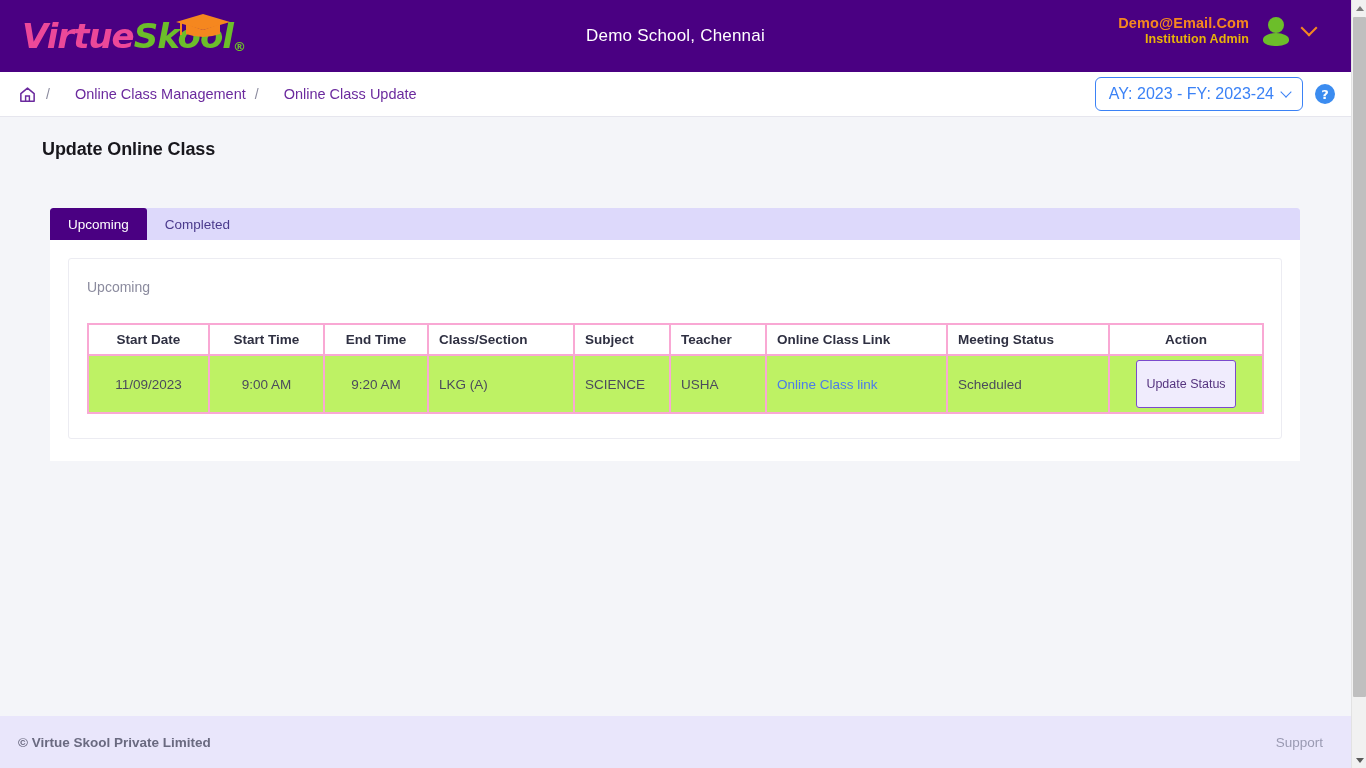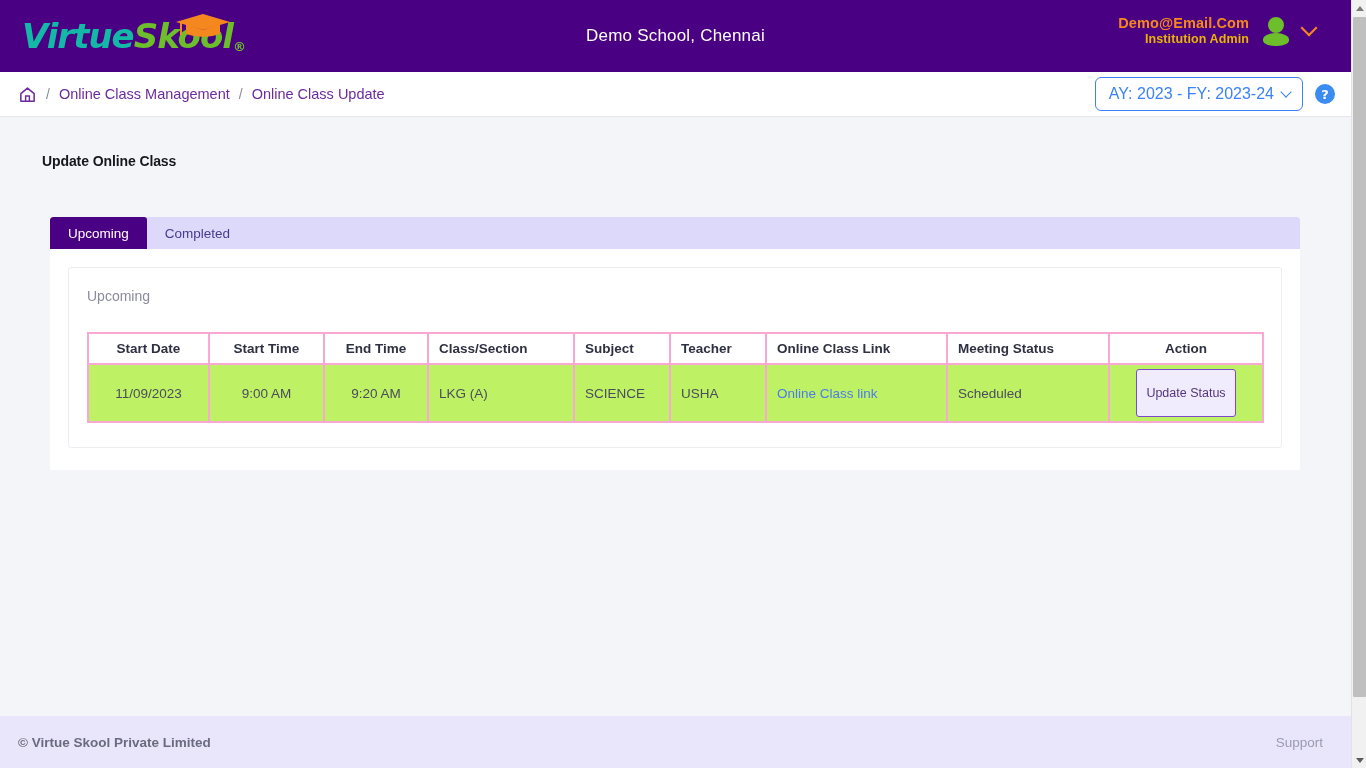--- a/index.html
+++ b/index.html
@@ -40,21 +40,21 @@
   }
   .logo-text {
     font-family: "DejaVu Sans", sans-serif;
     font-weight: bold;
     font-style: italic;
     font-size: 34px;
     letter-spacing: -1px;
     line-height: 1;
     white-space: nowrap;
   }
-  .logo-virtue { color: #14b8a6; }
+  .logo-virtue { color: #ec4899; }
   .logo-skool { color: #6cbe2a; }
   .logo-reg {
     color: #6cbe2a;
     font-size: 13px;
     font-style: normal;
     vertical-align: bottom;
   }
   .cap-icon {
     position: absolute;
     left: 152px; top: 2px;
@@ -119,20 +119,21 @@
     padding: 0 16px 0 18px;
   }
   .crumb-left { display: flex; align-items: center; gap: 9px; }
   .home-icon { width: 19px; height: 19px; display: block; }
   .crumb-sep { color: #8b8b9e; font-size: 14px; }
   .crumb-link {
     color: #6b2a9e;
     font-size: 14.5px;
     text-decoration: none;
     white-space: nowrap;
+    margin-left: 16px;
   }
   .crumb-right {
     margin-left: auto;
     display: flex;
     align-items: center;
     gap: 12px;
   }
   .ay-select {
     border: 1px solid #3b82f6;
     border-radius: 6px;
@@ -160,24 +161,24 @@
   }
 
   
   .content {
     flex: 1 1 auto;
     background: #f4f5f9;
     padding: 0;
     position: relative;
   }
   .page-title {
-    font-size: 14px;
+    font-size: 18px;
     font-weight: bold;
     color: #17161c;
-    margin: 36px 0 0 42px;
+    margin: 22px 0 0 42px;
     letter-spacing: -.1px;
   }
   .panel {
     margin: 48px 0 0 50px;
     width: 1250px;
     background: #ffffff;
     border-radius: 2px;
   }
   .tabbar {
     height: 32px;

